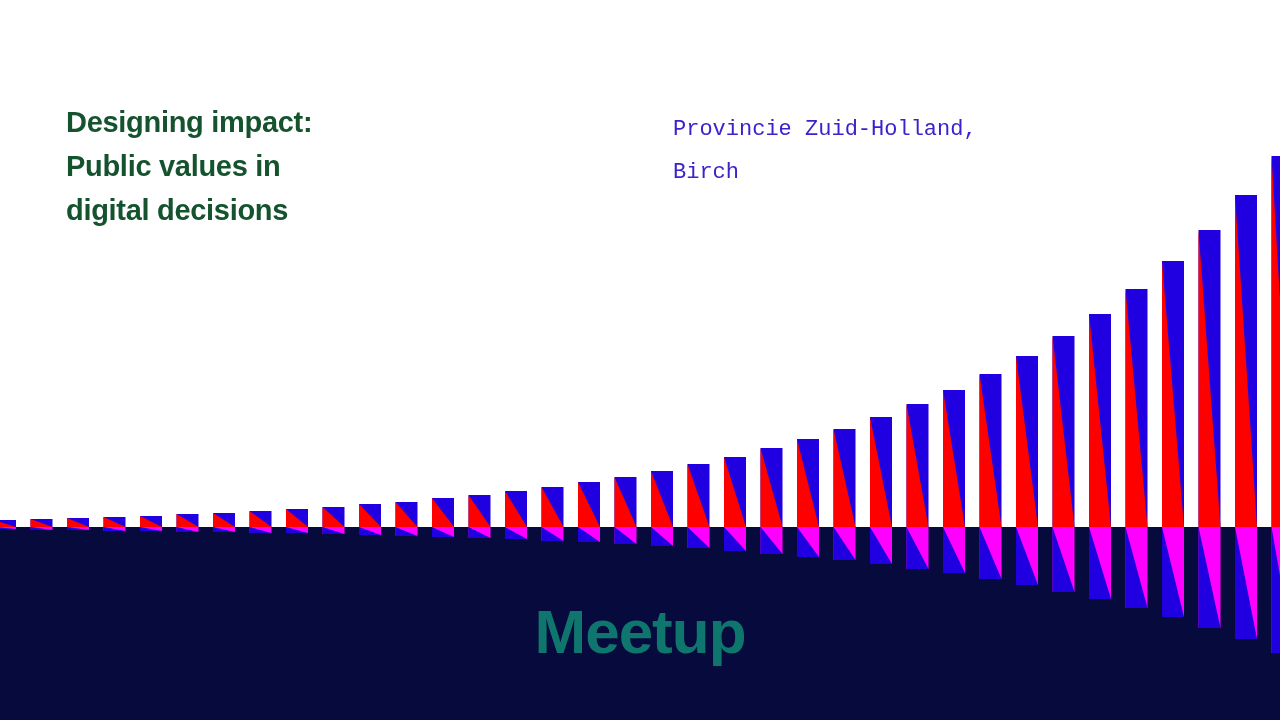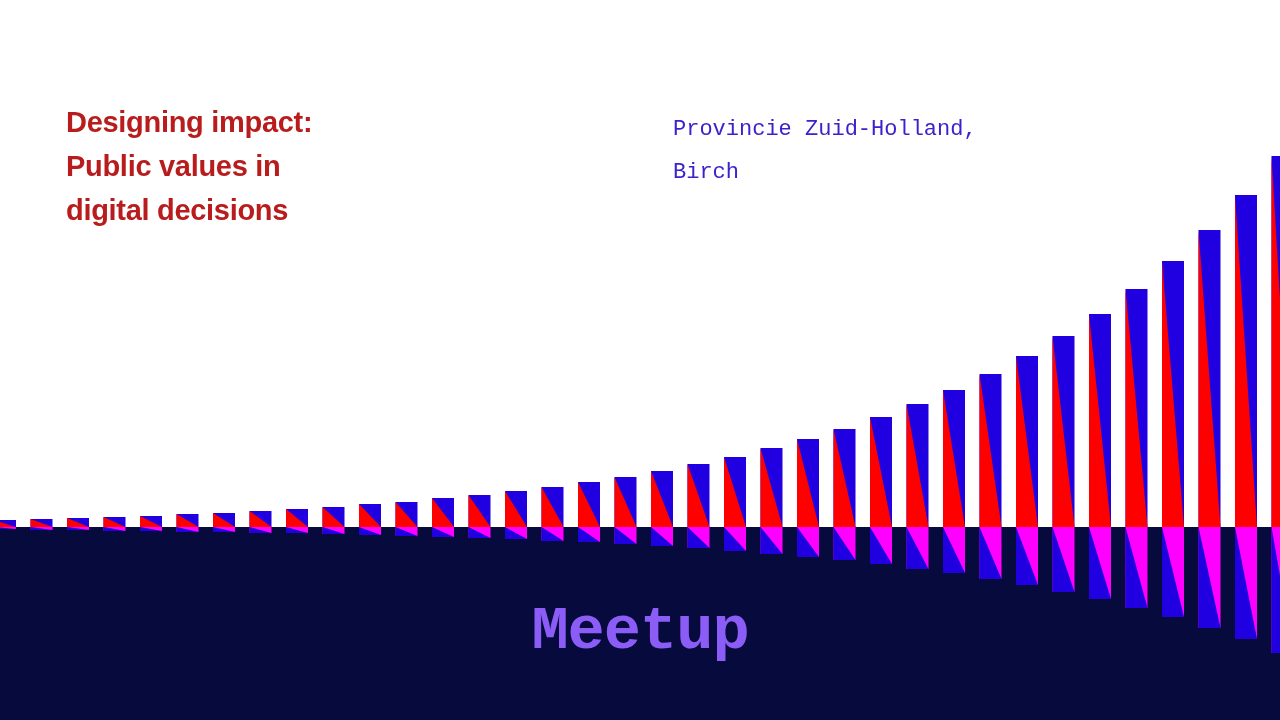--- a/index.html
+++ b/index.html
@@ -221,22 +221,22 @@
           <polygon points="1198.5,527 1220.5,527 1220.5,628 1198.5,628" fill="#ff00ff"></polygon>
           <polygon points="1198.5,527 1198.5,628 1220.5,628" fill="#2000e0"></polygon>
           <polygon points="1235,527 1257,527 1257,639 1235,639" fill="#ff00ff"></polygon>
           <polygon points="1235,527 1235,639 1257,639" fill="#2000e0"></polygon>
           <polygon points="1271.5,527 1293.5,527 1293.5,653 1271.5,653" fill="#ff00ff"></polygon>
           <polygon points="1271.5,527 1271.5,653 1293.5,653" fill="#2000e0"></polygon>
         </g>
       </svg>
   </div>
 
-  <div class="title" style="color: #b91c1c;">Designing impact:
+  <div class="title" style="color: #14532d;">Designing impact:
 Public values in
 digital decisions</div>
 
   <div class="subtitle" style="color: rgb(58, 34, 204);">Provincie Zuid-Holland,
 Birch</div>
 
-  <div class="meetup" style="top: 596px; color: #8b5cf6; font-family: Liberation Mono, monospace;">Meetup</div>
+  <div class="meetup" style="top: 596px; color: #0f766e;">Meetup</div>
 
 </div>
 
 </body></html>

